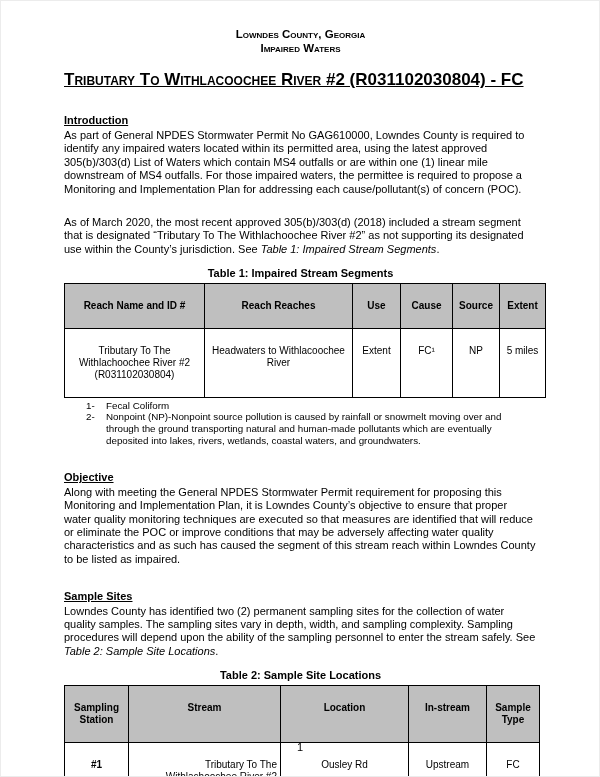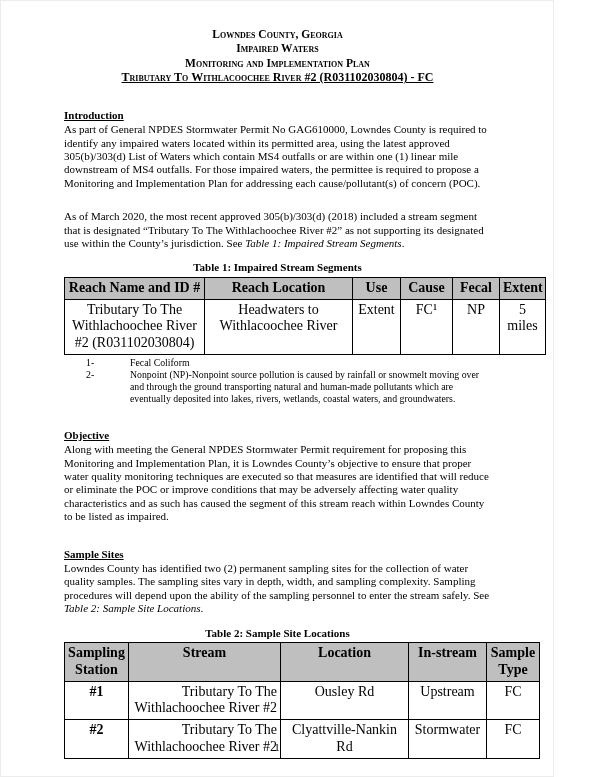--- a/index.html
+++ b/index.html
@@ -4,44 +4,42 @@
 <style>
   html, body {
     margin: 0;
     padding: 0;
     background: #ffffff;
     font-family: "Liberation Sans", sans-serif;
     color: #000000;
   }
   .page {
     position: relative;
-    width: 554px;
+    width: 600px;
     height: 777px;
     box-sizing: border-box;
     background: #ffffff;
     border: 1px solid #ececec;
     padding: 26px 62px 0 63px;
     font-size: 11px;
     line-height: 1.22;
     overflow: hidden;
-    font-family: Liberation Serif, serif;
   }
   .doc-header {
     text-align: center;
     font-weight: bold;
     font-variant: small-caps;
     font-size: 11.5px;
     line-height: 1.25;
   }
   .doc-title {
-    text-align: center;
     font-weight: bold;
     font-variant: small-caps;
-    font-size: 12px;
-    margin-top: 0;
+    font-size: 17px;
+    margin-top: 14px;
   }
   .doc-title span { text-decoration: underline; }
   .section-heading {
     font-weight: bold;
     text-decoration: underline;
     margin-top: 24px;
   }
   .para { margin: 1px 0 0 0; }
   .para + .para { margin-top: 20px; }
   .italic { font-style: italic; }
@@ -51,24 +49,24 @@
     margin-top: 11px;
     margin-bottom: 2px;
   }
   table {
     border-collapse: collapse;
     width: 100%;
     table-layout: fixed;
   }
   th, td {
     border: 1px solid #000000;
-    padding: 2px 3px;
+    padding: 16px 3px;
     vertical-align: top;
     text-align: center;
-    font-size: 14px;
+    font-size: 10px;
     line-height: 1.2;
     overflow: hidden;
   }
   th { background: #bfbfbf; font-weight: bold; }
   
   .t1-c1 { width: 140px; }
   .t1-c2 { width: 148px; }
   .t1-c3 { width: 48px; }
   .t1-c4 { width: 52px; }
   .t1-c5 { width: 47px; }
@@ -81,39 +79,38 @@
   .t2-c5 { width: 53px; }
   .t2-stream { text-align: right; padding-left: 5px; }
   .t2-station { font-weight: bold; }
   .footnotes {
     margin: 2px 0 0 22px;
     font-size: 9.8px;
     line-height: 1.22;
   }
   .footnote { display: flex; }
   .footnote-num { flex: 0 0 20px; }
-  .footnote-text { flex: 1; padding-right: 2px; margin-left: 24px; }
+  .footnote-text { flex: 1; padding-right: 2px; }
   .page-number {
     position: absolute;
     left: 0;
     right: 0;
     bottom: 22px;
     text-align: center;
     font-size: 11px;
   }
 </style>
 </head>
 <body>
 
 <div class="page">
 
   <div class="doc-header">
     <div>Lowndes County, Georgia</div>
     <div>Impaired Waters</div>
-    <div>Monitoring and Implementation Plan</div>
   </div>
 
   <div class="doc-title">
     <span>Tributary To Withlacoochee River #2 (R031102030804) - FC</span>
   </div>
 
   <div class="section-heading">Introduction</div>
   <p class="para">As part of General NPDES Stormwater Permit No GAG610000, Lowndes County is required to identify any impaired waters located within its permitted area, using the latest approved 305(b)/303(d) List of Waters which contain MS4 outfalls or are within one (1) linear mile downstream of MS4 outfalls.  For those impaired waters, the permittee is required to propose a Monitoring and Implementation Plan for addressing each cause/pollutant(s) of concern (POC).</p>
   <p class="para"><span>As of March 2020, the most recent approved 305(b)/303(d) (2018) included a stream segment that is designated “Tributary To The Withlachoochee River #2” as not supporting its designated use within the County’s jurisdiction.  See </span><span class="italic">Table 1: Impaired Stream Segments</span><span>.</span></p>
 
@@ -123,24 +120,24 @@
       <col class="t1-c1">
         <col class="t1-c2">
         <col class="t1-c3">
         <col class="t1-c4">
         <col class="t1-c5">
         <col class="t1-c6">
     </colgroup>
     <thead>
       <tr>
         <th>Reach Name and ID #</th>
-        <th>Reach Location</th>
+        <th>Reach Reaches</th>
         <th>Use</th>
         <th>Cause</th>
-        <th>Fecal</th>
+        <th>Source</th>
         <th>Extent</th>
       </tr>
     </thead>
     <tbody>
       <tr>
         <td>Tributary To The Withlachoochee River #2 (R031102030804)</td>
         <td>Headwaters to Withlacoochee River</td>
         <td>Extent</td>
         <td>FC¹</td>
         <td>NP</td>

